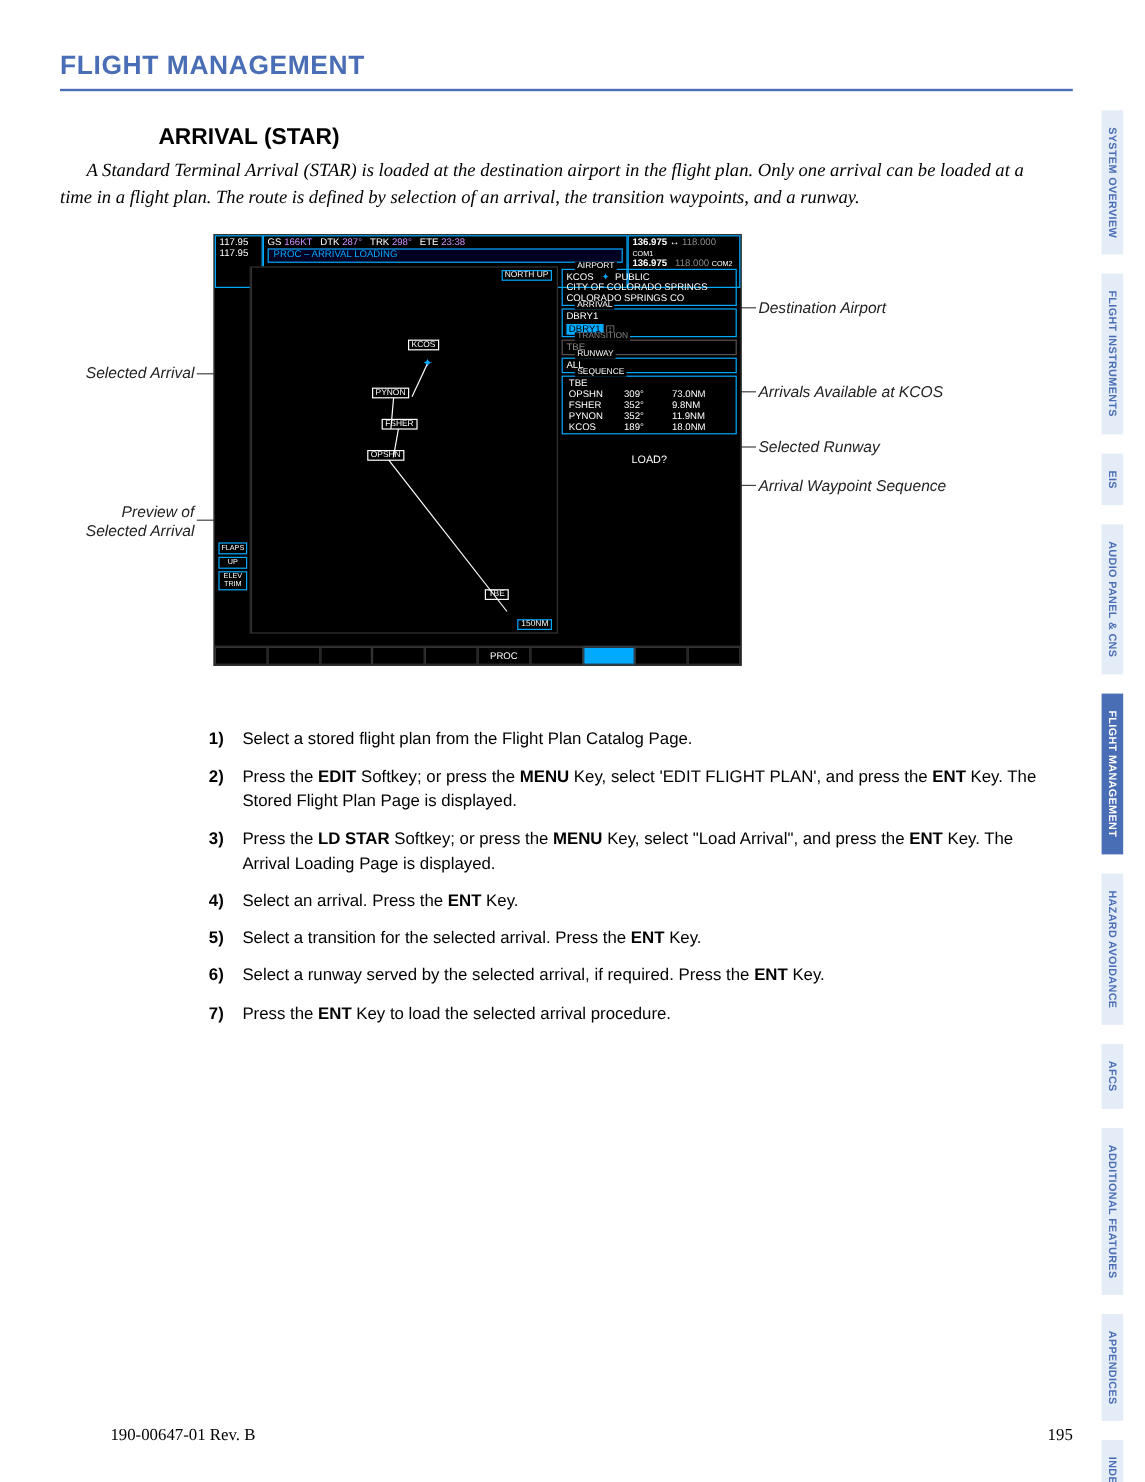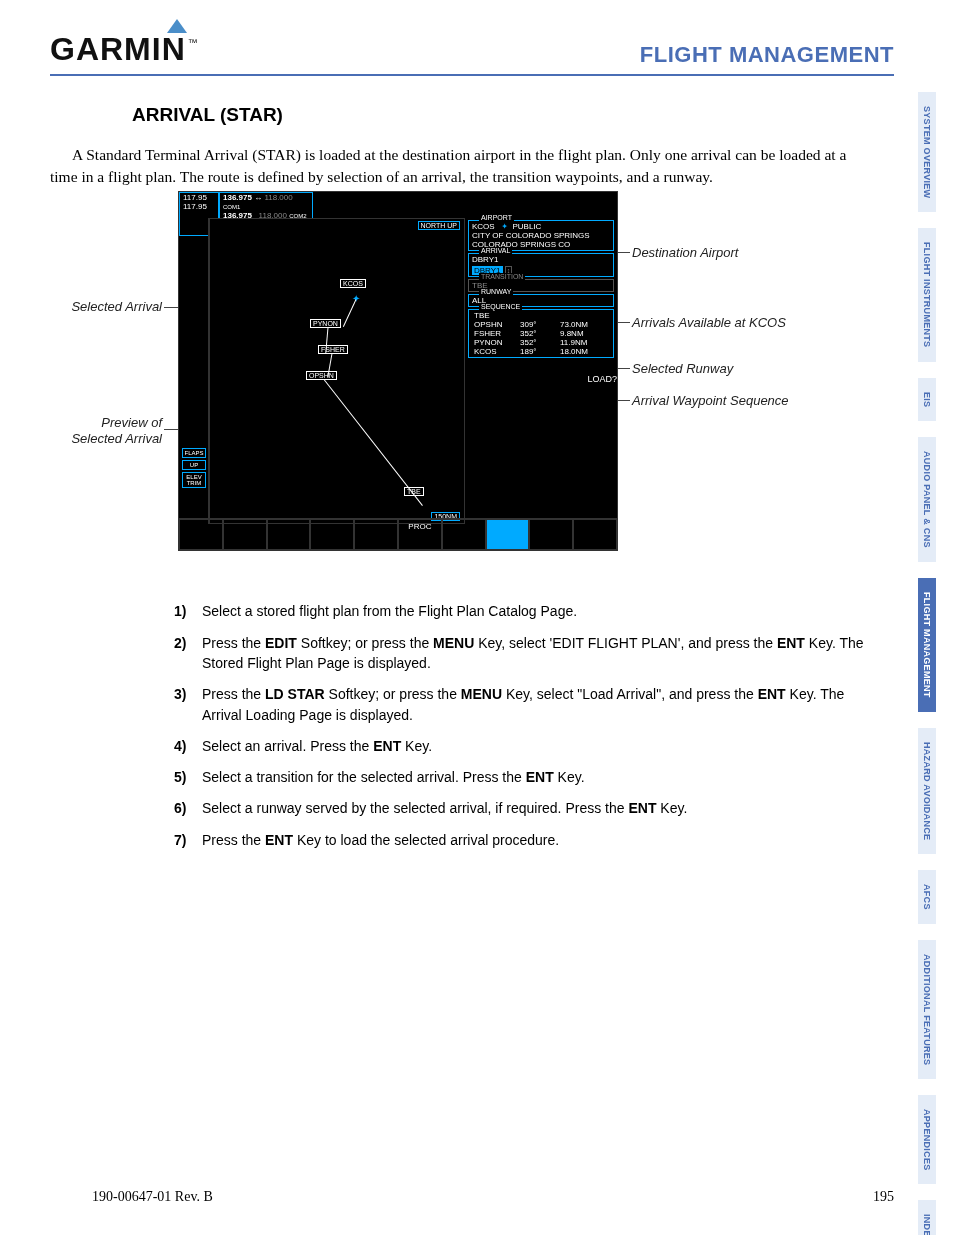--- a/index.html
+++ b/index.html
@@ -12,41 +12,41 @@
   .logo { font-family: Arial, Helvetica, sans-serif; font-weight: 900; font-size: 32px; letter-spacing: 1px; color: #111; position: relative; }
   .logo .tri { position: absolute; top: -12px; right: 10px; width: 0; height: 0; border-left: 10px solid transparent; border-right: 10px solid transparent; border-bottom: 14px solid #4a8ec9; }
   .logo .tm { font-size: 10px; vertical-align: top; position: relative; top: 6px; left: 2px; font-weight: 400; }
   .hdr-title { font-family: Arial, Helvetica, sans-serif; font-weight: 700; font-size: 22px; color: #4a6eb5; letter-spacing: 0.5px; }
 
   .tabs { position: absolute; right: 0; top: 92px; width: 36px; }
   .tab { writing-mode: vertical-rl; font-family: Arial, Helvetica, sans-serif; font-size: 9px; font-weight: 700; color: #4a6eb5; text-align: center; padding: 14px 4px; margin-bottom: 16px; background: #e4ecf7; letter-spacing: 0.3px; }
   .tab.active { background: #4a6eb5; color: #fff; }
 
   .content { position: absolute; top: 104px; left: 132px; width: 740px; }
-  h2 { font-family: Arial, Helvetica, sans-serif; font-size: 19px; font-weight: 700; margin-bottom: 18px; }
-  .intro { font-size: 15.5px; line-height: 1.4; margin-bottom: 4px; text-indent: 22px; margin-left: -82px; width: 820px;}
+  h2 { font-family: Arial, Helvetica, sans-serif; font-size: 19px; font-weight: 700; margin-bottom: 6px; }
+  .intro { font-size: 15.5px; line-height: 1.4; margin-bottom: 20px; text-indent: 22px; margin-left: -82px; width: 820px; font-style: italic;}
 
   .figure-area { position: relative; width: 740px; height: 400px; margin-bottom: 10px; margin-left:-72px; }
   .callout-left, .callout-right { position: absolute; font-family: Arial, Helvetica, sans-serif; font-style: italic; font-size: 13px; color: #222; }
   .callout-left { text-align: right; }
   .cl-line { position:absolute; height:1px; background:#444; }
 
   .mfd { position: absolute; top: 0; left: 118px; width: 440px; height: 360px; background: #000; color: #fff; font-family: Arial, Helvetica, sans-serif; font-size: 9px; border: 1px solid #333; }
   .mfd .topbar { display:flex; height: 44px; }
   .mfd .cell { border:1px solid #0af; padding:1px 3px; font-size:8px; color:#fff; line-height:1.1; }
   .mfd .mag { color:#d08fff; }
   .mfd .hdrline{ height:12px; font-size:8px; border:1px solid #0af; padding:0 4px; color:#0af; background:#002; }
   .mfd .mapzone{ position:absolute; top:26px; left:30px; width:256px; height:306px; border:1px solid #333; background:#000; }
   .mfd .sidebar-l{ position:absolute; top:26px; left:0; width:30px; height:306px; border-right:1px solid #333; font-size:7px; }
   .mfd .panel-r{ position:absolute; top:26px; right:0; width:152px; height:306px; }
   .mfd .box{ border:1px solid #0af; margin:2px 3px; font-size:8px; padding:1px 3px; position:relative;}
   .mfd .box .lbl{ position:absolute; top:-7px; left:10px; font-size:7px; color:#fff; background:#000; padding:0 2px;}
   .mfd .sel{ background:#0af; color:#000; padding:0 2px; display:inline-block; margin-top:2px;}
   .mfd .row{ display:flex; gap:6px; font-size:8px; padding:0 2px;}
-  .mfd .btmbar{ position:absolute; bottom:0; left:0; right:0; height:32px; border-top:1px solid #333; display:flex;}
+  .mfd .btmbar{ position:absolute; bottom:0; left:0; right:0; height:16px; border-top:1px solid #333; display:flex;}
   .mfd .btmbar>div{ flex:1; border:1px solid #333; font-size:8px; text-align:center; line-height:14px;}
   .mfd .wpt{ position:absolute; font-size:7px; color:#fff; border:1px solid #fff; padding:0 2px; background:#000;}
   .mfd .line{ position:absolute; background:#fff; height:1px; transform-origin:left center;}
   .mfd .northup{ position:absolute; top:2px; right:4px; border:1px solid #0af; font-size:7px; padding:0 2px;}
   .mfd .scale{ position:absolute; bottom:2px; right:4px; border:1px solid #0af; font-size:7px; padding:0 2px;}
   .mfd .flaps{ position:absolute; bottom:34px; left:3px; width:24px; font-size:6px; text-align:center;}
   .mfd .flaps>div{ border:1px solid #0af; margin-bottom:2px; padding:1px 0;}
 
   .fig-caption { text-align: center; font-family: Arial, Helvetica, sans-serif; font-size: 12.5px; font-weight: 700; margin: 8px 0 28px; }
 
@@ -58,24 +58,20 @@
 
   .footer { position: absolute; bottom: 30px; left: 92px; right: 60px; display: flex; justify-content: space-between; align-items: baseline; font-size: 14px; }
   .footer .rev { font-family: Georgia, serif; }
   .footer .mid { font-family: Arial, Helvetica, sans-serif; font-weight: 700; font-size: 14.5px; }
   .footer .pg { font-family: Georgia, serif; }
 </style>
 </head>
 <body>
 
 <div class="header">
-  <div class="logo">
-    <span class="tri"></span>
-    <span>GARMIN</span><span class="tm">™</span>
-  </div>
   <div class="hdr-title">FLIGHT MANAGEMENT</div>
 </div>
 
 <div class="tabs" id="tabs">
     <div class="tab">SYSTEM OVERVIEW</div>
     <div class="tab">FLIGHT INSTRUMENTS</div>
     <div class="tab">EIS</div>
     <div class="tab">AUDIO PANEL &amp; CNS</div>
     <div class="tab active">FLIGHT MANAGEMENT</div>
     <div class="tab">HAZARD AVOIDANCE</div>
@@ -103,20 +99,27 @@
     <div class="callout-right" style="top:170px; left:572px;">Selected Runway</div>
     <div class="cl-line" style="top:177px; left:488px; width:82px;"></div>
     <div class="callout-right" style="top:202px; left:572px;">Arrival Waypoint Sequence</div>
     <div class="cl-line" style="top:209px; left:530px; width:40px;"></div>
 
     <div class="mfd">
       <div class="topbar">
         <div class="cell" style="width:40px;">
           <div>117.95</div>
           <div>117.95</div>
+        </div>
+        <div class="cell" style="flex:1;">
+          <span>GS</span> <span class="mag">166KT</span>
+          &nbsp;&nbsp;<span>DTK</span> <span class="mag">287°</span>
+          &nbsp;&nbsp;<span>TRK</span> <span class="mag">298°</span>
+          &nbsp;&nbsp;<span>ETE</span> <span class="mag">23:38</span>
+          <div class="hdrline">PROC – ARRIVAL LOADING</div>
         </div>
         <div class="cell" style="width:94px;">
           <div><b>136.975</b> ↔ <span style="color:#888">118.000</span> <span style="font-size:6px">COM1</span></div>
           <div><b>136.975</b> &nbsp; <span style="color:#888">118.000</span> <span style="font-size:6px">COM2</span></div>
         </div>
       </div>
       <div class="sidebar-l">
         <div class="flaps">
           <div>FLAPS</div>
           <div>UP</div>
@@ -178,21 +181,21 @@
               <span style="width:40px">PYNON</span>
               <span style="width:34px">352°</span>
               <span>11.9NM</span>
             </div>
             <div class="row">
               <span style="width:40px">KCOS</span>
               <span style="width:34px">189°</span>
               <span>18.0NM</span>
             </div>
           </div>
-        <div style="text-align:right;font-size:9px;margin-top:16px;">LOAD?</div>
+        <div style="text-align:center;font-size:9px;margin-top:16px;">LOAD?</div>
       </div>
       <div class="btmbar">
         <div></div>
           <div></div>
           <div></div>
           <div></div>
           <div></div>
         <div>PROC</div>
         <div></div>
           <div style="background:#0af"></div>

